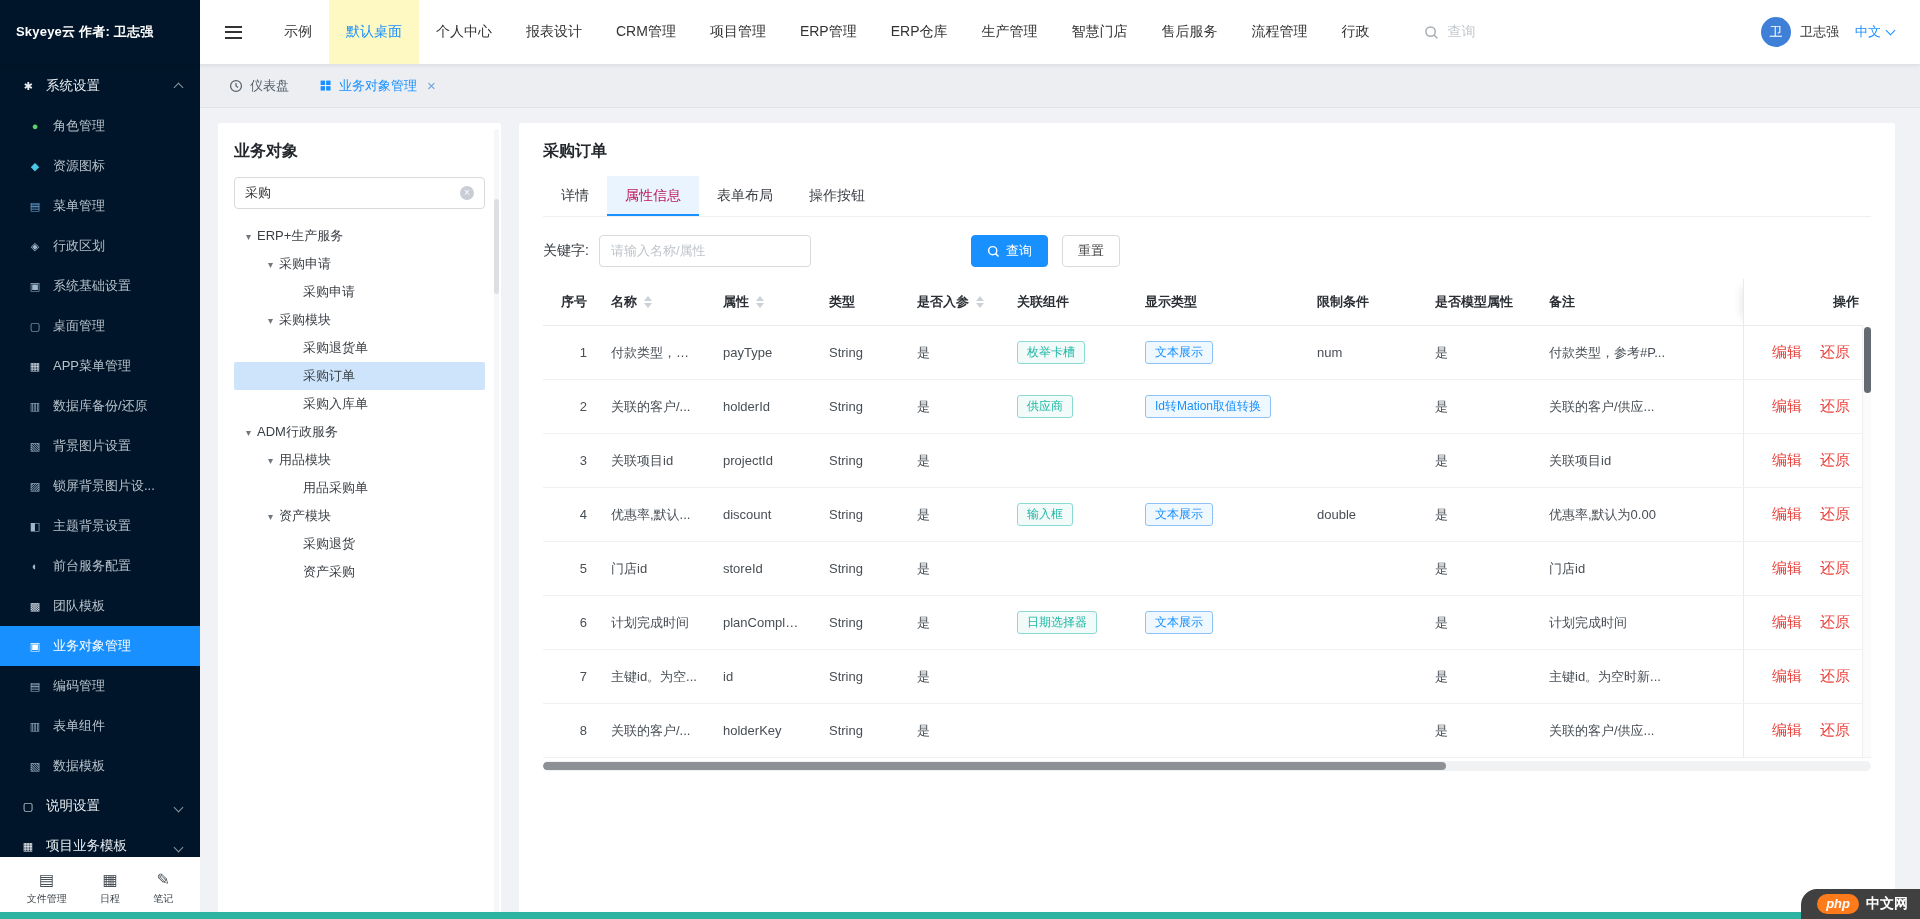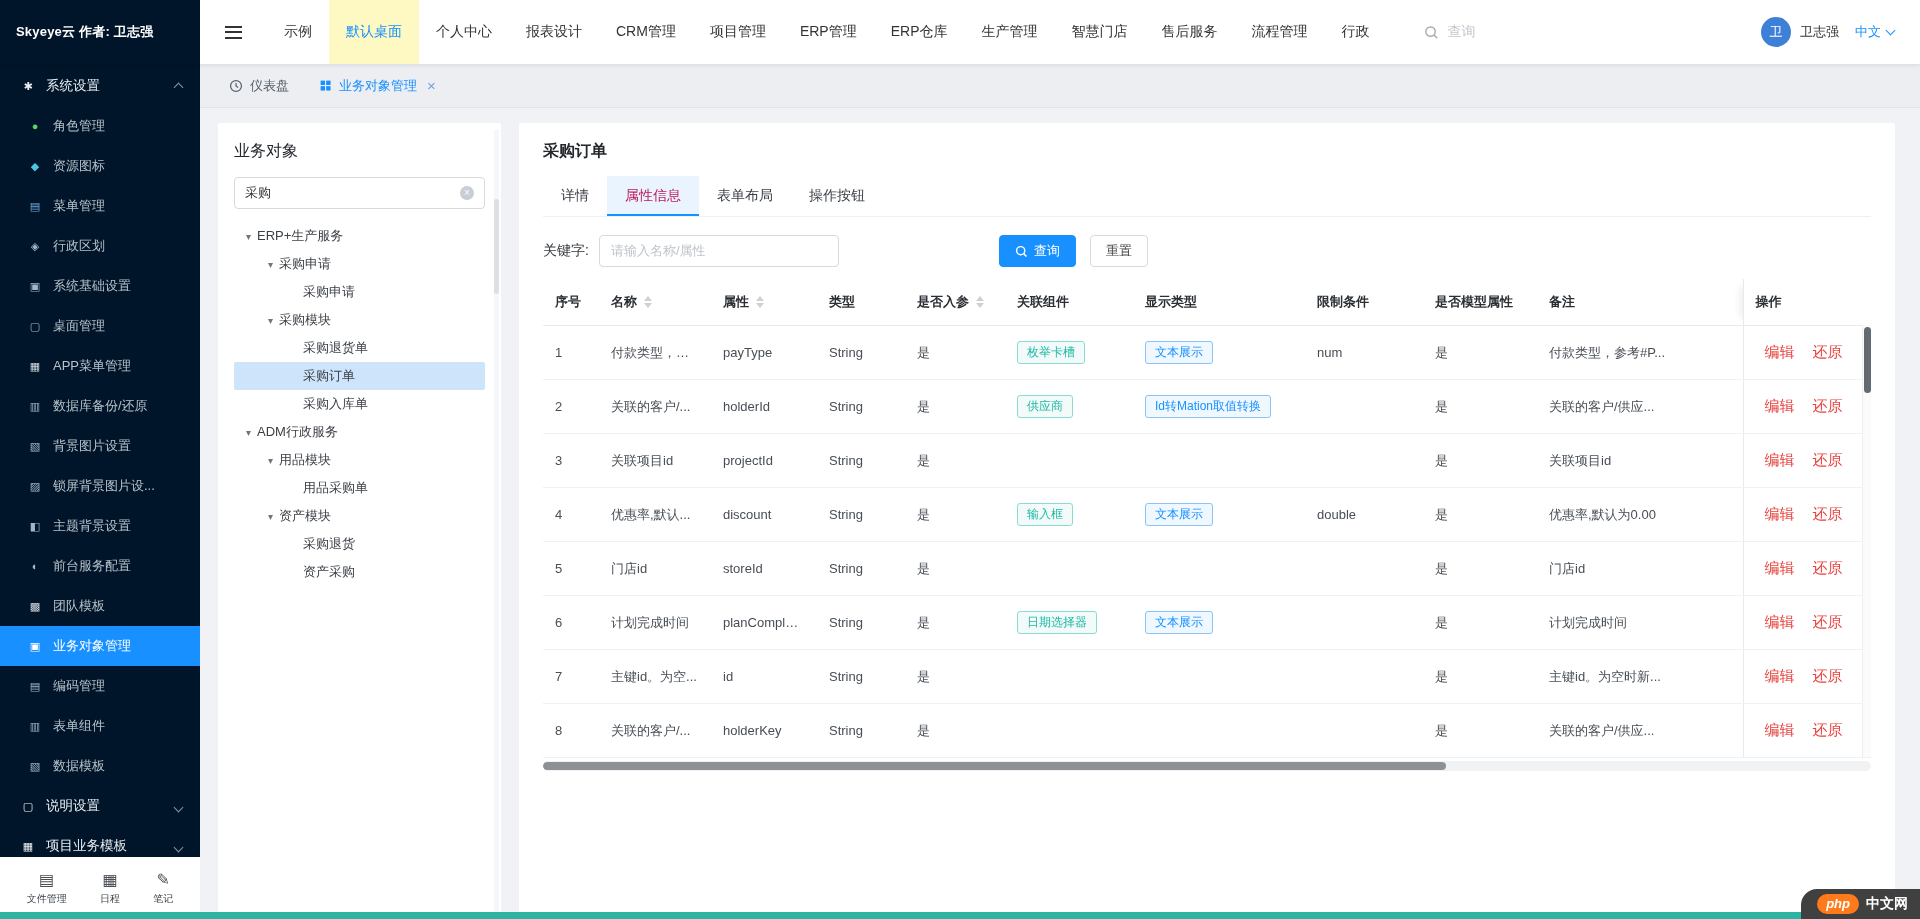--- a/index.html
+++ b/index.html
@@ -46,53 +46,53 @@
   .tstab{display:flex;align-items:center;gap:7px;padding:0 15px;height:44px;font-size:13px;color:#55606a;cursor:pointer}
   .tstab.active{color:#1890ff}
   .tstab .ticon{display:flex}
   .tstab .close{font-size:15px;margin-left:3px;color:#6ea4da;cursor:pointer;line-height:1}
 
   .content-body{flex:1;display:flex;gap:18px;padding:15px 25px 0 18px;min-height:0}
   .panel{background:#fff;border-radius:2px}
 
   
   .tree-panel{width:283px;flex:none;padding:18px 16px;position:relative}
-  .tp-title{font-size:16px;color:#24282d;font-weight:400}
+  .tp-title{font-size:16px;color:#24282d;font-weight:700}
   .search-box{margin-top:15px;height:32px;border:1px solid #d9d9d9;border-radius:4px;display:flex;align-items:center;justify-content:space-between;padding:0 10px;cursor:text;background:#fff}
   .search-value{font-size:13px;color:#333}
   .clear-icon{width:14px;height:14px;border-radius:50%;background:#c9ced6;color:#fff;font-size:10px;line-height:14px;text-align:center;cursor:pointer;flex:none}
   .tree{margin-top:13px}
   .tree-row{height:28px;display:flex;align-items:center;font-size:13px;color:#3a3f45;cursor:pointer;border-radius:2px}
   .tree-row.selected{background:#cde4fa}
   .tree-caret{color:#6f767d;font-size:10px;margin-right:6px}
   .tree-sb{position:absolute;top:6px;bottom:6px;right:2px;width:5px;background:#f6f7f8;border-radius:3px}
   .tree-sb-thumb{position:absolute;top:70px;height:95px;left:0;width:5px;background:#dddfe2;border-radius:3px}
 
   
   .main-panel{flex:1;min-width:0;padding:18px 24px;position:relative}
   .mp-title{font-size:16px;color:#24282d;font-weight:700}
   .detail-tabs{margin-top:14px;display:flex;border-bottom:1px solid #eef0f2}
   .dtab{padding:11px 18px 9px;font-size:14px;color:#3a3f45;cursor:pointer;border-bottom:2px solid transparent}
   .dtab.active{color:#be185d;background:#e9f4ff;border-bottom-color:#1890ff}
 
   .filter-row{margin-top:18px;display:flex;align-items:center}
   .filter-label{font-size:14px;color:#33383d;margin-right:10px}
-  .kw-input{width:240px;height:32px;border:1px solid #d9d9d9;border-radius:4px;display:flex;align-items:center;padding:0 11px;background:#fff;cursor:text}
+  .kw-input{width:212px;height:32px;border:1px solid #d9d9d9;border-radius:4px;display:flex;align-items:center;padding:0 11px;background:#fff;cursor:text}
   .placeholder{font-size:13px;color:#bfc4ca}
   .filter-gap{width:160px}
   .btn{height:32px;padding:0 15px;border-radius:4px;border:1px solid #d9d9d9;background:#fff;font-size:13px;color:#444;display:inline-flex;align-items:center;gap:6px;cursor:pointer;font-family:inherit}
   .btn.primary{background:#1890ff;border-color:#1890ff;color:#fff}
   .btn + .btn{margin-left:14px}
   .refresh-row{margin-top:16px;display:flex;justify-content:flex-end}
 
   .table-wrap{margin-top:12px;position:relative}
   table{width:100%;border-collapse:collapse;table-layout:fixed}
   th{font-size:13px;color:#2b2f34;font-weight:700;text-align:left;padding:14px 12px;border-bottom:1px solid #e8eaed;background:#fff;white-space:nowrap}
   td{font-size:13px;color:#484e55;padding:0 12px;height:54px;border-bottom:1px solid #f0f1f3;background:#fff;white-space:nowrap;overflow:hidden;text-overflow:ellipsis}
-  .c{text-align:left}
+  .c{text-align:right}
   .fixed-col{border-left:1px solid #e8eaed;box-shadow:-10px 0 8px -8px rgba(0,0,0,.09)}
   .th-wrap{display:inline-flex;align-items:center;gap:7px;vertical-align:middle}
   .sorters{display:inline-flex;flex-direction:column;gap:2px;cursor:pointer}
   .sorters i{display:block;width:0;height:0;border-left:4px solid transparent;border-right:4px solid transparent}
   .sorters .cu{border-bottom:5px solid #ccd1d7}
   .sorters .cd{border-top:5px solid #ccd1d7}
   .tag{display:inline-block;padding:3px 9px;font-size:12px;border-radius:3px;border:1px solid;line-height:1.3;max-width:100%;overflow:hidden;text-overflow:ellipsis;vertical-align:middle}
   .tag.teal{color:#1fb8a6;border-color:#8adcd2;background:#f2fbf9}
   .tag.blue{color:#1890ff;border-color:#8cc2f5;background:#f0f8ff}
   .action-link{color:#e8413c;margin:14px 9px;cursor:pointer;font-size:15px;text-decoration:none}

